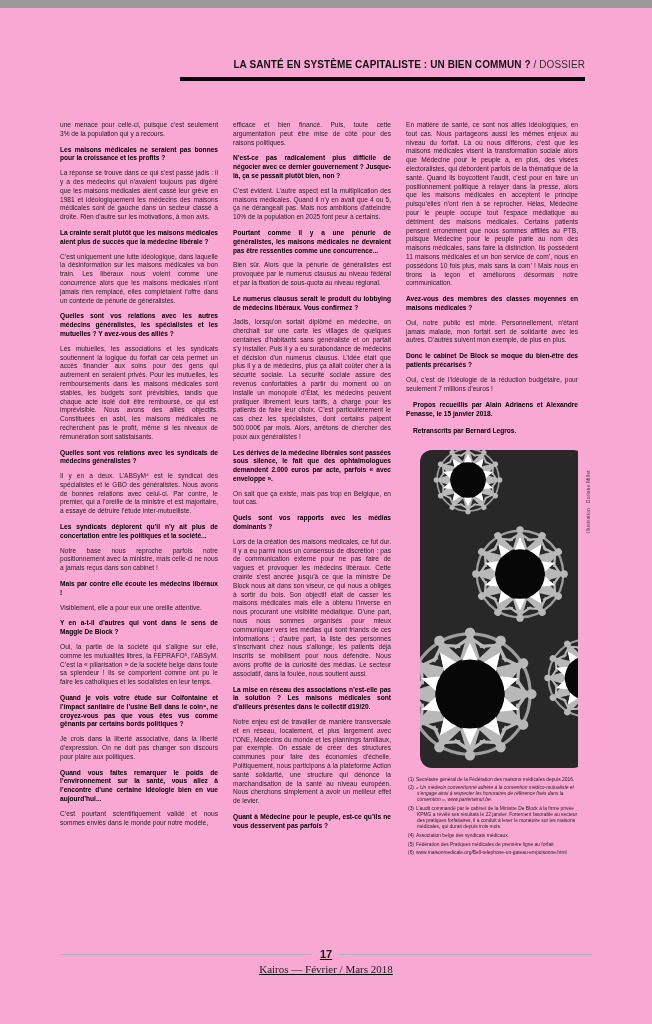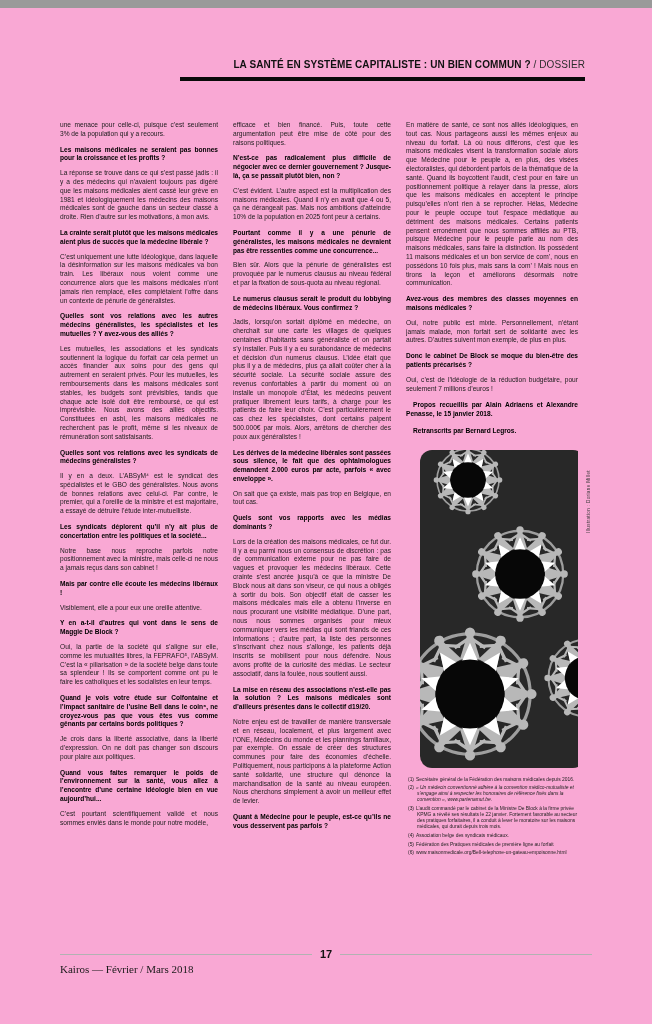--- a/index.html
+++ b/index.html
@@ -25,21 +25,21 @@
          overflow:hidden;}
   .credit-vert{position:absolute;left:586px;top:462px;writing-mode:vertical-rl;
                transform:rotate(180deg);font-size:4.6px;color:#3a3a3a;letter-spacing:.35px;}
   
   .footnotes{margin:9px 0 0 2px;padding:0;list-style:none;font-size:4.9px;line-height:6.1px;
              color:#222;text-align:left;}
   .footnotes li{margin:0 0 2.5px;padding-left:9px;text-indent:-9px;}
   .footnotes li.fn-italic .fn-text{font-style:italic;}
   .fn-num{margin-right:2px;}
   
-  .footer{position:absolute;left:60px;top:941px;width:532px;text-align:left;}
+  .footer{position:absolute;left:60px;top:941px;width:532px;text-align:center;text-decoration:underline;}
   .footer-rule-row{display:flex;align-items:center;gap:8px;}
   .frule{flex:1;height:1px;background:#b2b2b2;}
   .pageno{font-weight:bold;font-size:11px;color:#111;line-height:11px;}
   .journal{margin-top:3px;font-family:"Liberation Serif",serif;font-size:11px;color:#1a1a1a;}
 </style>
 </head>
 <body>
 
 <div class="page">
 

